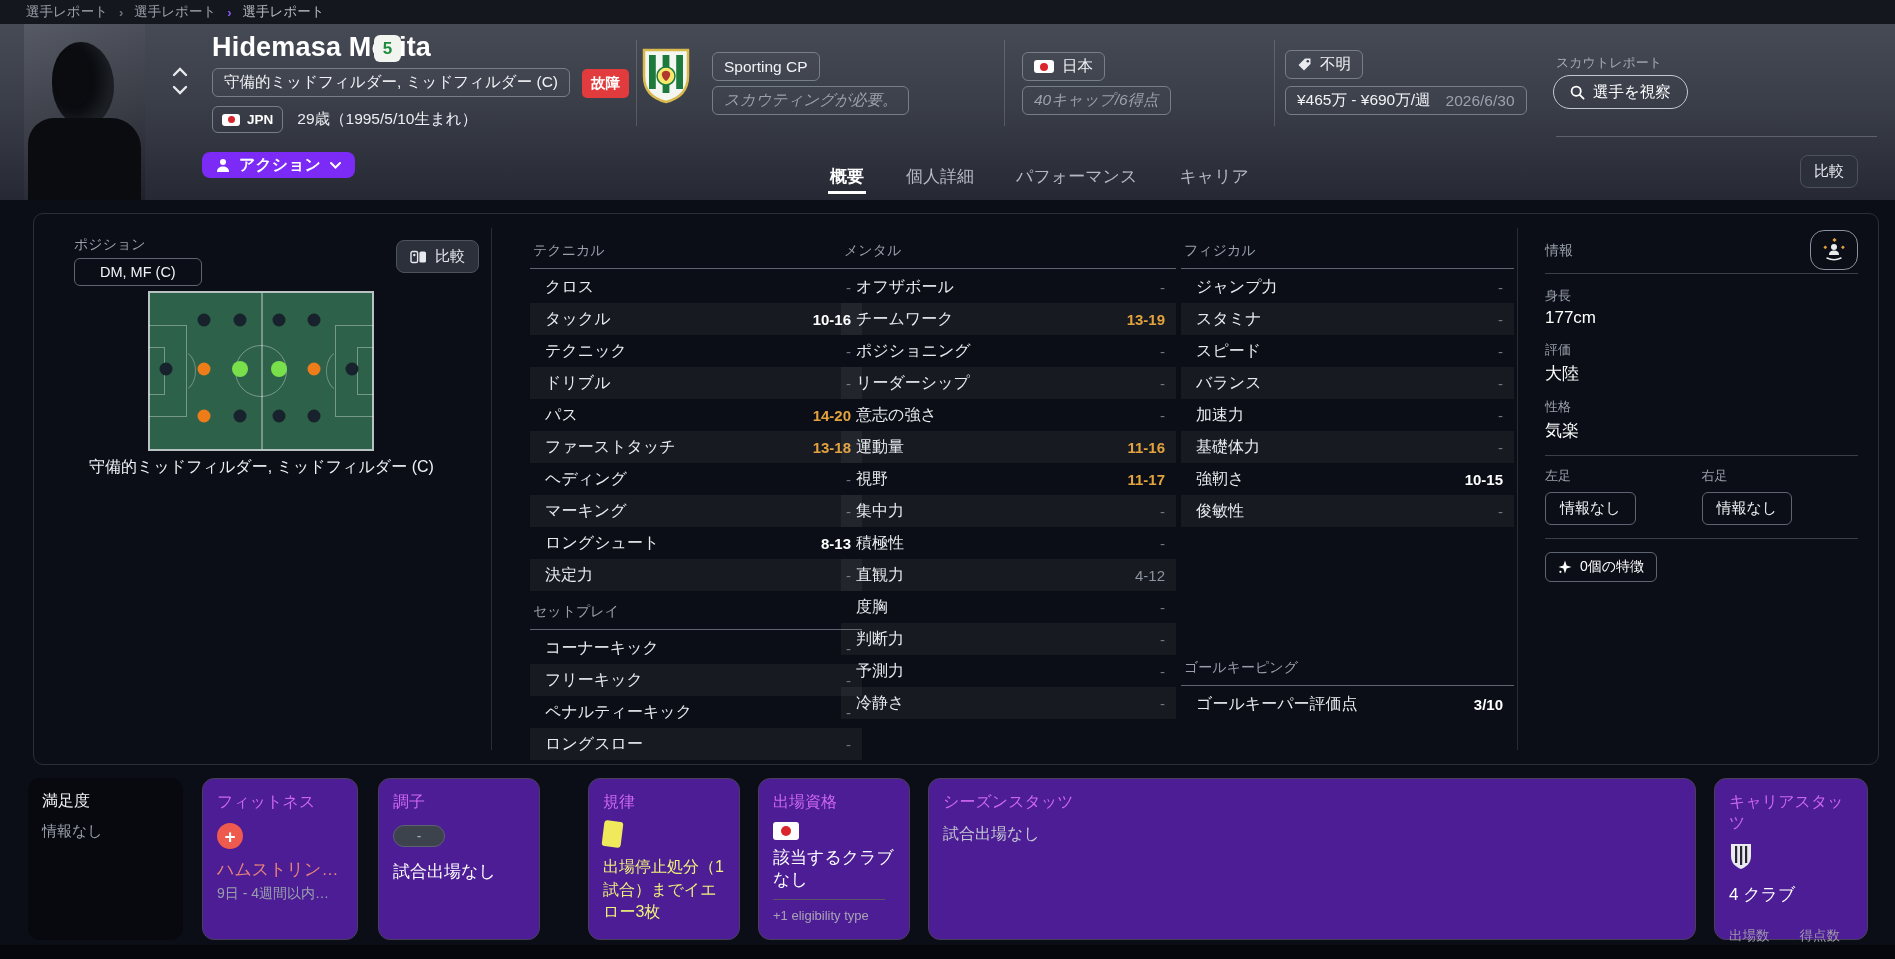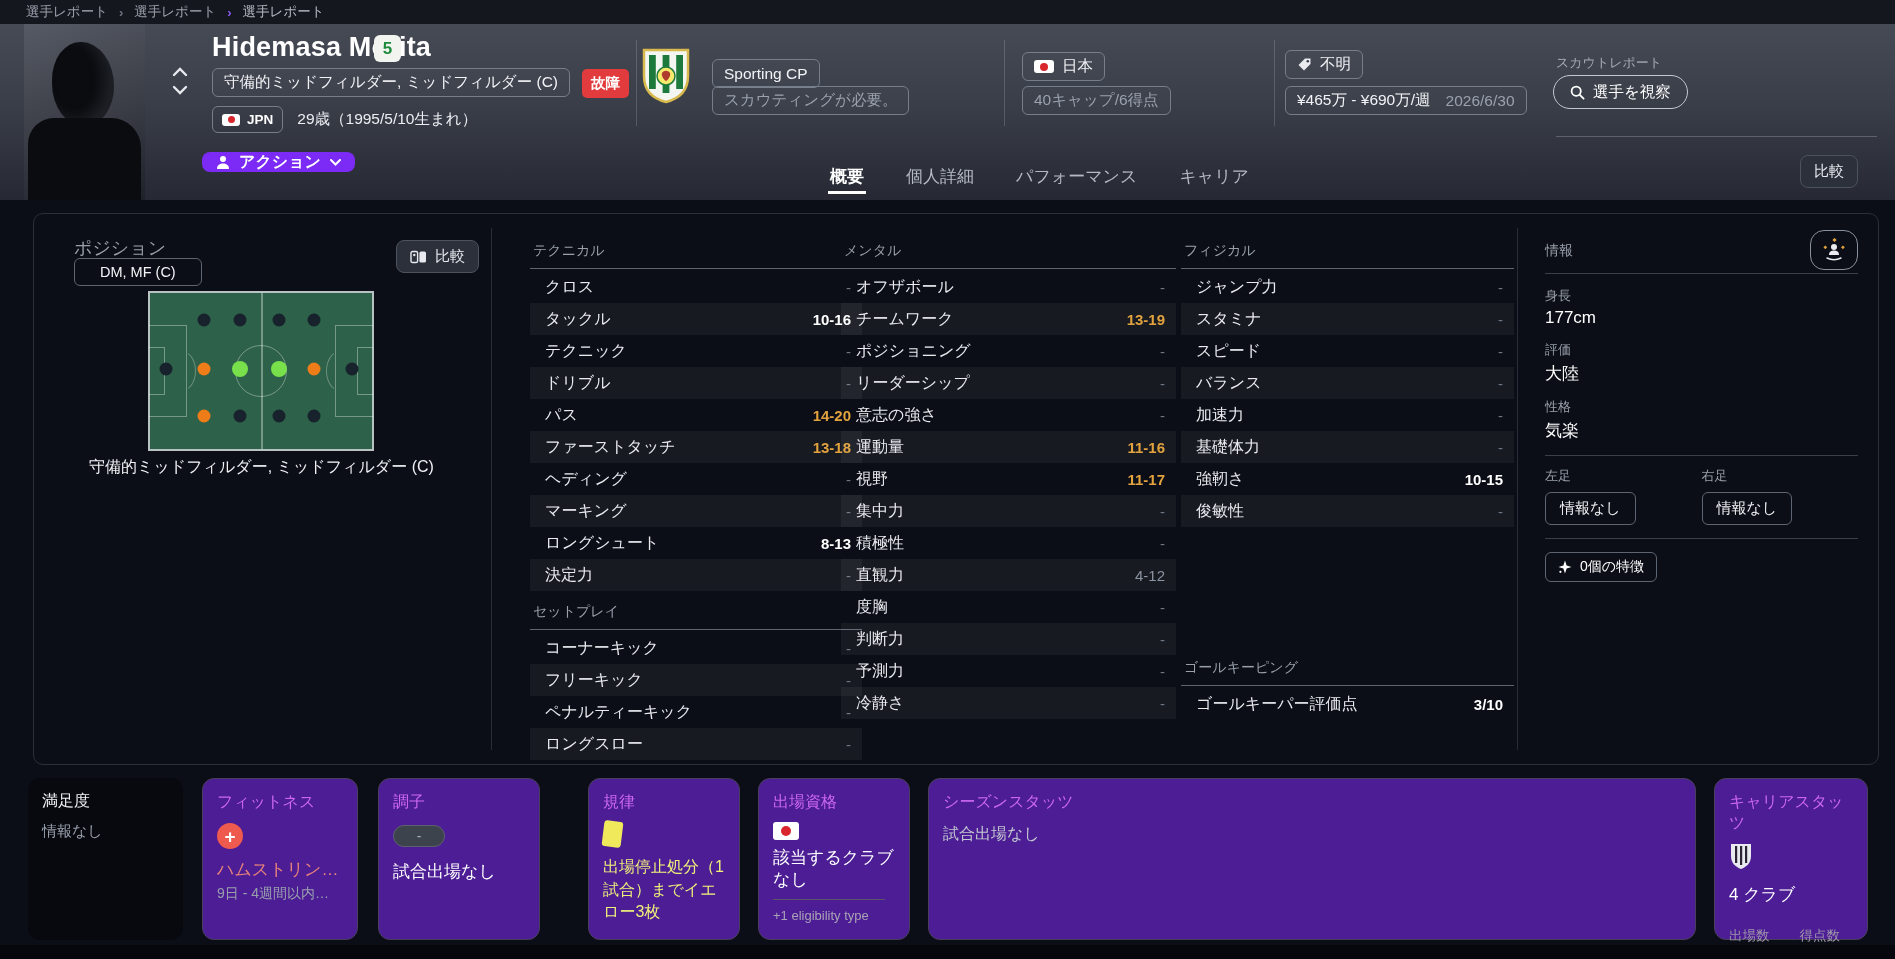--- a/index.html
+++ b/index.html
@@ -21,56 +21,56 @@
   .photo .head { position:absolute; left:28px; top:18px; width:62px; height:84px; background:#0a0c10;
                  border-radius:46% 54% 48% 52%; box-shadow:inset -10px -6px 14px rgba(120,126,138,.18); }
   .photo .shoulders { position:absolute; left:4px; top:94px; width:113px; height:90px; background:#0a0c10; border-radius:26px 30px 0 0; }
   .cycle { position:absolute; left:172px; top:42px; display:flex; flex-direction:column; gap:8px; }
   .cycle svg { display:block; cursor:pointer; }
   .pname { position:absolute; left:212px; top:8px; font-size:27px; font-weight:800; color:#ffffff; letter-spacing:.2px; }
   .numbadge { position:absolute; left:374px; top:11px; width:27px; height:27px; background:#f2f4f0; border-radius:6px;
               color:#1d8a3c; font-weight:800; font-size:17px; display:flex; align-items:center; justify-content:center; }
   .hbox { border:1px solid #767d8b; border-radius:6px; display:inline-flex; align-items:center; gap:8px;
           padding:0 11px; height:29px; font-size:15.5px; color:#f2f3f6; background:rgba(255,255,255,.02); white-space:nowrap; }
-  .hbox.muted { color:#9aa1ad; }
+  .hbox.muted { color:#9aa1ad;font-style:italic; }
   .posbox { position:absolute; left:212px; top:44px; }
   .injury { position:absolute; left:582px; top:45px; height:29px; padding:0 9px; background:#e23b3d; border-radius:5px;
             color:#fff; font-size:14.5px; font-weight:700; display:flex; align-items:center; }
   .natline { position:absolute; left:212px; top:82px; display:flex; align-items:center; gap:14px; }
   .natchip { border:1px solid #767d8b; border-radius:6px; height:27px; padding:0 9px; display:inline-flex; align-items:center; gap:7px;
              font-size:13.5px; font-weight:700; color:#fff; }
   .ageline { font-size:15.5px; color:#eceef2; }
   .vsep { position:absolute; top:16px; height:86px; width:1px; background:rgba(255,255,255,.16); }
   .crest { position:absolute; left:640px; top:22px; }
-  .clubbox { position:absolute; left:712px; top:35px; }
+  .clubbox { position:absolute; left:712px; top:28px; }
   .clubnote { position:absolute; left:712px; top:62px; }
   .nationbox { position:absolute; left:1022px; top:28px; }
   .capsbox { position:absolute; left:1022px; top:62px; }
   .valuebox { position:absolute; left:1285px; top:26px; }
   .wagebox { position:absolute; left:1285px; top:62px; }
   .wagebox .date { color:#9aa1ad; margin-left:7px; }
   .scoutlabel { position:absolute; left:1556px; top:30px; font-size:13px; color:#a3aab5; }
   .scoutbtn { position:absolute; left:1553px; top:51px; height:34px; padding:0 16px; border:1.5px solid #c2c8d2; border-radius:17px;
               display:inline-flex; align-items:center; gap:8px; color:#fff; font-size:15.5px; cursor:pointer; background:transparent; }
   .hdr-divider { position:absolute; left:1556px; top:112px; width:321px; height:1px; background:rgba(255,255,255,.22); }
-  .actionbtn { position:absolute; left:202px; top:128px; height:20px; padding:0 14px; background:#7b2bf5; border-radius:8px;
+  .actionbtn { position:absolute; left:202px; top:128px; height:26px; padding:0 14px; background:#7b2bf5; border-radius:8px;
                display:inline-flex; align-items:center; gap:9px; color:#fff; font-size:16px; font-weight:700; cursor:pointer; }
   .tabbar { position:absolute; left:830px; bottom:0; height:48px; display:flex; gap:42px; align-items:center; }
   .tab { position:relative; height:48px; display:flex; align-items:center; font-size:17px; color:#b4b9c3; cursor:pointer; }
   .tab.active { color:#fff; font-weight:700; }
   .tab.active::after { content:""; position:absolute; left:-2px; right:-2px; bottom:6px; height:3px; background:#fff; }
   .cmpbtn { height:33px; padding:0 13px; background:#2b303b; border:1px solid #4c525e; border-radius:8px; color:#e8eaef;
             font-size:15px; display:inline-flex; align-items:center; gap:8px; cursor:pointer; }
   .cmp-top { position:absolute; right:37px; top:131px; }
 
   
   .mainpanel { position:absolute; left:33px; top:213px; width:1846px; height:552px; border:1px solid #2a2f3a; border-radius:10px; }
   .panel-vsep { position:absolute; top:14px; bottom:14px; width:1px; background:#272c37; }
 
-  .pos-title { position:absolute; left:40px; top:22px; font-size:18px; color:#99a0ac; }
+  .pos-title { position:absolute; left:40px; top:22px; font-size:14px; color:#99a0ac; }
   .pos-value { position:absolute; left:40px; top:44px; height:28px; padding:0 25px; border:1px solid #5d6472; border-radius:6px;
                display:inline-flex; align-items:center; font-size:14.5px; color:#f2f3f6; }
   .pos-cmp { position:absolute; left:362px; top:26px; }
   .pos-caption { position:absolute; left:0; top:243px; width:455px; text-align:center; font-size:16px; color:#f0f2f5; }
 
   .pitch { position:absolute; left:114px; top:77px; width:226px; height:160px; background:#2d6149; border:2px solid #b9c2c2; }
   .pitch .line { position:absolute; background:rgba(255,255,255,.35); }
   .pitch .ring { position:absolute; border:1.5px solid rgba(255,255,255,.35); border-radius:50%; }
   .pbox { position:absolute; border:1.5px solid rgba(255,255,255,.35); top:50%; transform:translateY(-50%); }
   .arcwrap { position:absolute; top:50%; transform:translateY(-50%); width:11px; height:40px; overflow:hidden; }

